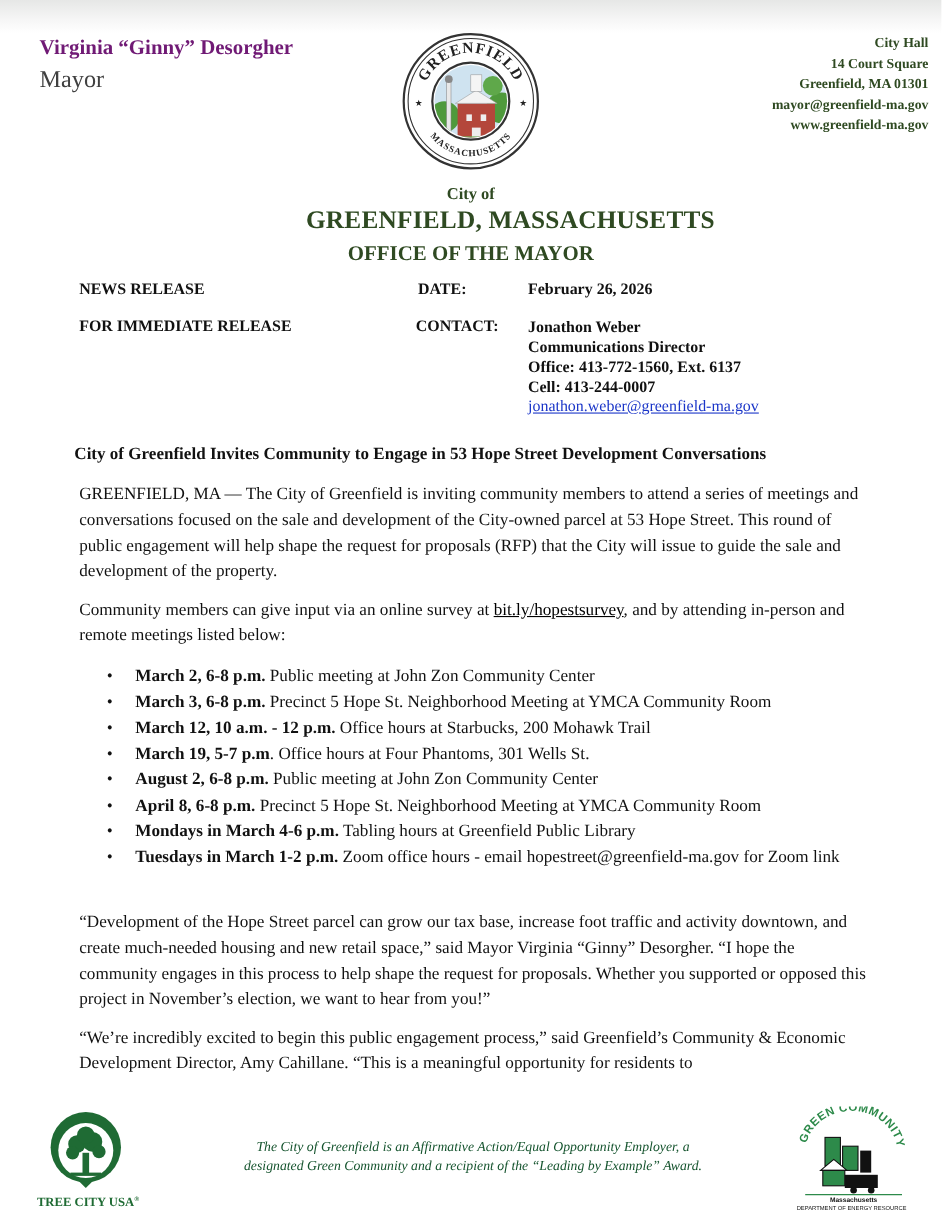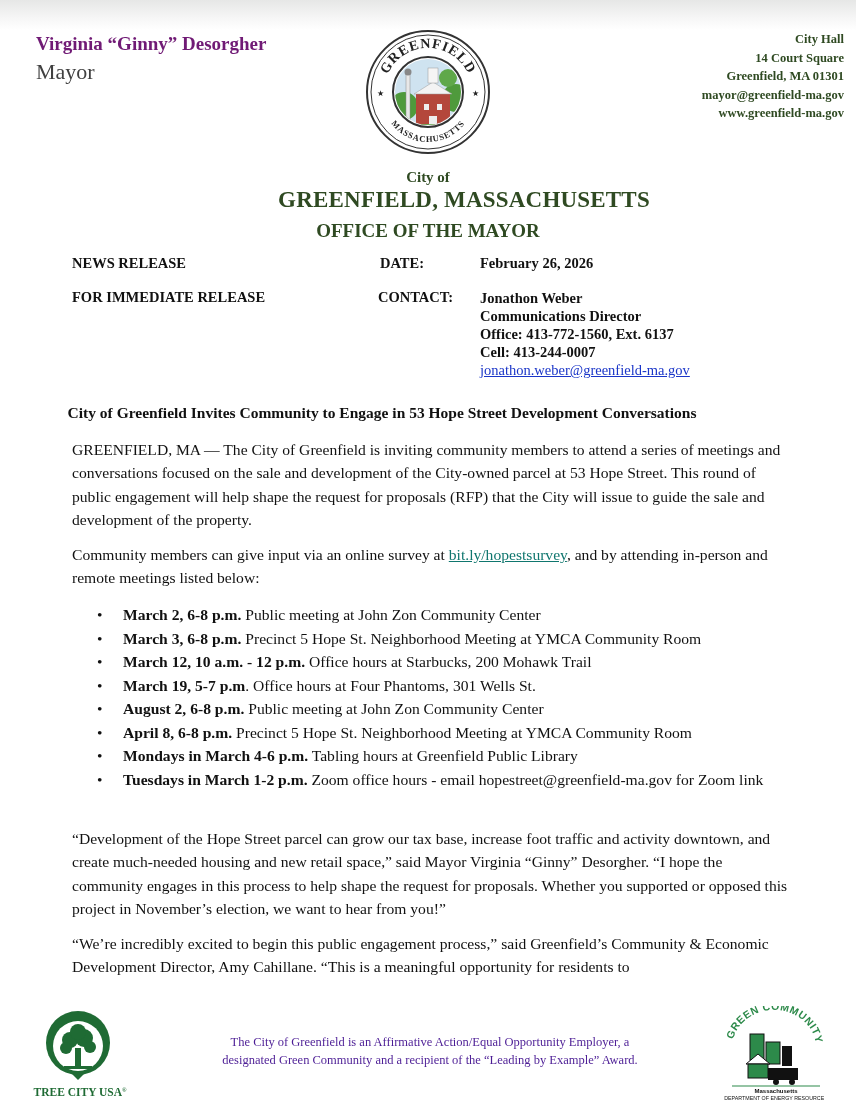--- a/index.html
+++ b/index.html
@@ -45,33 +45,33 @@
   .contact-block { position: absolute; left: 480px; top: 289px; font-size: 14.5px; font-weight: bold; line-height: 18px; }
   .contact-block a { font-weight: normal; color: #1a35c8; text-decoration: underline; }
   .headline {
     position: absolute; left: 0; width: 764px; top: 404px; text-align: center;
     font-size: 15.5px; font-weight: bold; color: #111;
   }
   .para {
     position: absolute; left: 72px; width: 720px;
     font-size: 15.6px; line-height: 23.3px; color: #111;
   }
-  .para a { color: #0f766e; text-decoration: underline; }
+  .para a { color: #000000; text-decoration: underline; }
   .events {
     position: absolute; left: 72px; top: 603px; width: 720px;
     margin: 0; padding: 0; list-style: none;
     font-size: 15.6px; line-height: 23.5px;
   }
   .events li { position: relative; padding-left: 51px; }
   .events li .bullet { position: absolute; left: 25px; top: 0; }
   .events li b { font-weight: bold; }
   .treecity { position: absolute; left: 28px; top: 1010px; width: 104px; height: 90px; }
   .footer-text {
     position: absolute; left: 180px; width: 500px; top: 1033px; text-align: center;
-    font-size: 12.5px; line-height: 18px; color: #4c1d95;
+    font-style: italic; font-size: 12.5px; line-height: 18px; color: #14532d;
   }
   .greencomm { position: absolute; left: 724px; top: 1006px; width: 100px; height: 96px; }
 </style>
 </head>
 <body>
 
 <div class="topshade"></div>
 
 <div class="mayor-name">Virginia “Ginny” Desorgher</div>
 <div class="mayor-title">Mayor</div>

